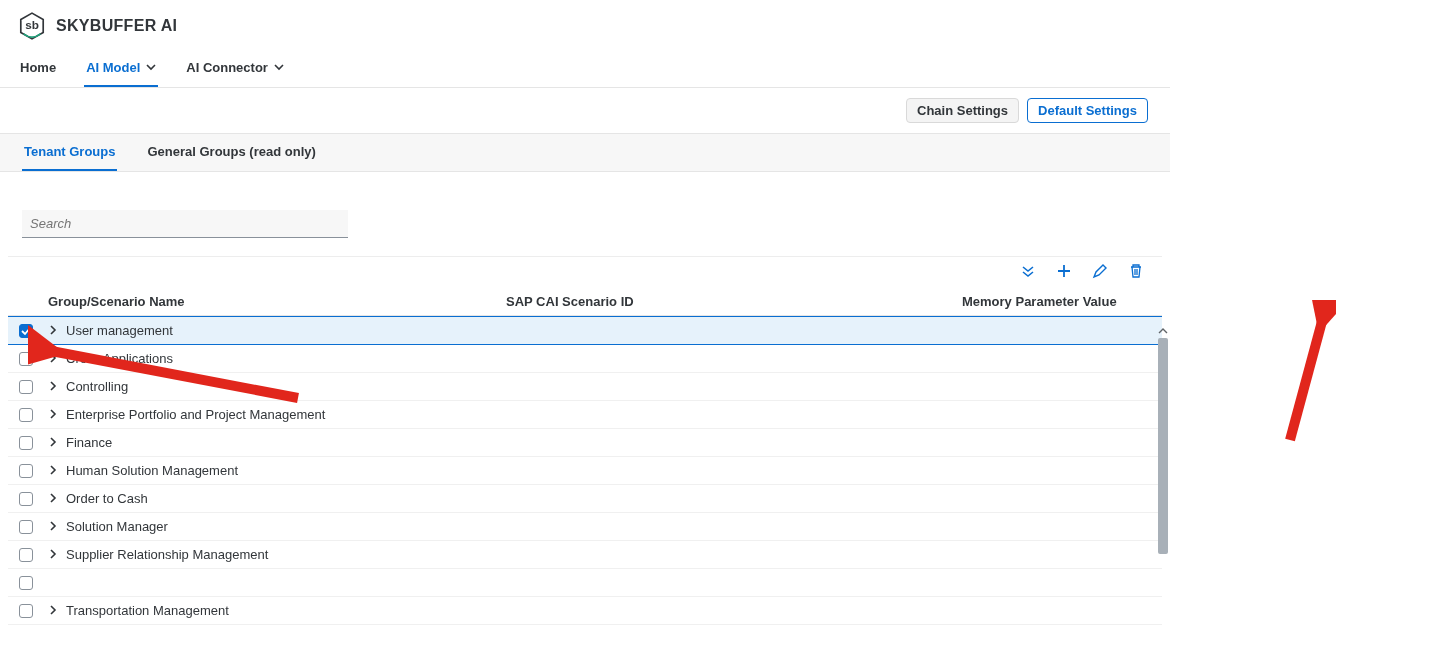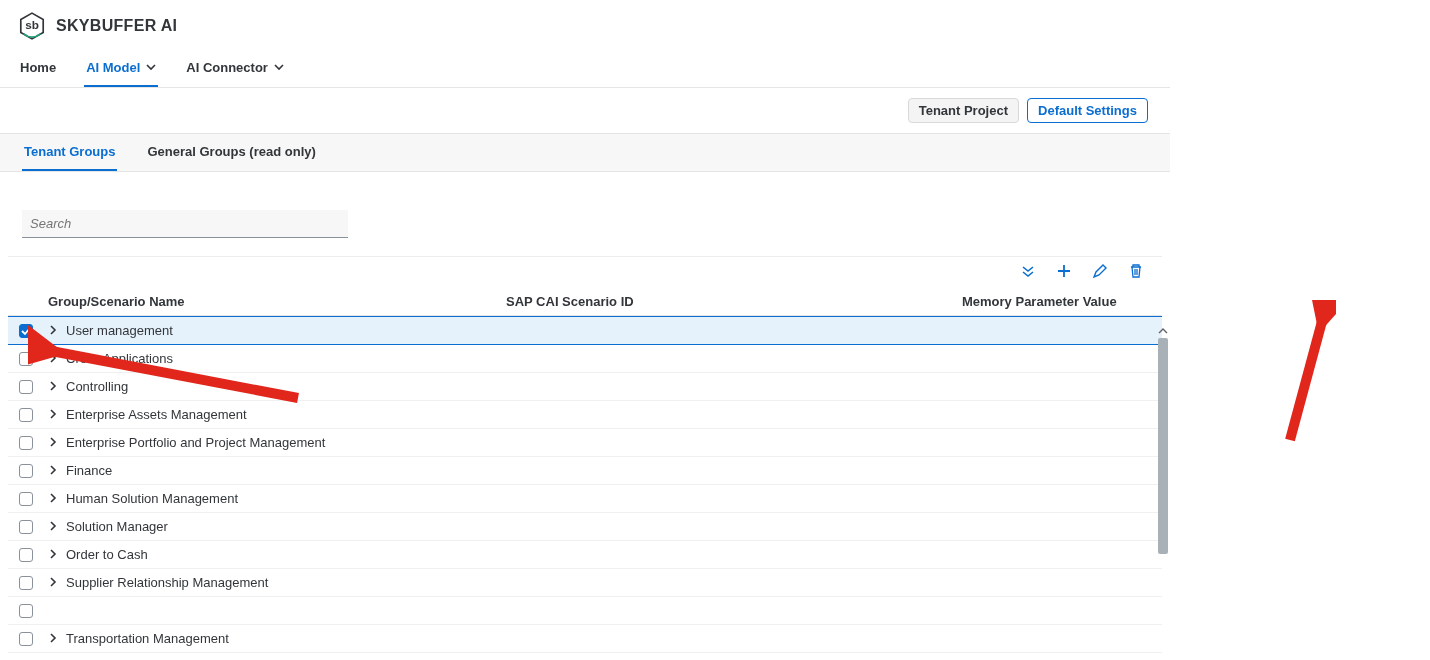--- a/index.html
+++ b/index.html
@@ -68,21 +68,21 @@
   </div>
   <div class="nav-item">
     <span>AI Connector</span>
     <span><svg class="chev" viewBox="0 0 10 10">
             <path d="M1 3 L5 7 L9 3" fill="none" stroke="#32363a" stroke-width="1.6"></path>
           </svg></span>
   </div>
 </div>
 
 <div class="settings-row">
-  <button class="btn-plain">Tenant Project</button>
+  <button class="btn-plain">Chain Settings</button>
   <button class="btn-outline">Default Settings</button>
 </div>
 
 <div class="tabs-row">
   <div class="tab active">Tenant Groups</div>
   <div class="tab">General Groups (read only)</div>
 </div>
 
 <div class="content-panel">
   <div class="search-wrap">
@@ -156,33 +156,20 @@
           <div class="col-memory"></div>
         </div>
         <div class="row">
           <div class="col-check">
             <div class="cb"></div>
           </div>
           <div class="col-name">
             <span><svg class="expand" viewBox="0 0 10 10">
                 <path d="M3 1 L7 5 L3 9" fill="none" stroke="currentColor" stroke-width="1.6"></path>
               </svg></span>
-            <span>Enterprise Assets Management</span>
-          </div>
-          <div class="col-scenario"></div>
-          <div class="col-memory"></div>
-        </div>
-        <div class="row">
-          <div class="col-check">
-            <div class="cb"></div>
-          </div>
-          <div class="col-name">
-            <span><svg class="expand" viewBox="0 0 10 10">
-                <path d="M3 1 L7 5 L3 9" fill="none" stroke="currentColor" stroke-width="1.6"></path>
-              </svg></span>
             <span>Enterprise Portfolio and Project Management</span>
           </div>
           <div class="col-scenario"></div>
           <div class="col-memory"></div>
         </div>
         <div class="row">
           <div class="col-check">
             <div class="cb"></div>
           </div>
           <div class="col-name">
@@ -208,34 +195,34 @@
           <div class="col-memory"></div>
         </div>
         <div class="row">
           <div class="col-check">
             <div class="cb"></div>
           </div>
           <div class="col-name">
             <span><svg class="expand" viewBox="0 0 10 10">
                 <path d="M3 1 L7 5 L3 9" fill="none" stroke="currentColor" stroke-width="1.6"></path>
               </svg></span>
+            <span>Order to Cash</span>
+          </div>
+          <div class="col-scenario"></div>
+          <div class="col-memory"></div>
+        </div>
+        <div class="row">
+          <div class="col-check">
+            <div class="cb"></div>
+          </div>
+          <div class="col-name">
+            <span><svg class="expand" viewBox="0 0 10 10">
+                <path d="M3 1 L7 5 L3 9" fill="none" stroke="currentColor" stroke-width="1.6"></path>
+              </svg></span>
             <span>Solution Manager</span>
-          </div>
-          <div class="col-scenario"></div>
-          <div class="col-memory"></div>
-        </div>
-        <div class="row">
-          <div class="col-check">
-            <div class="cb"></div>
-          </div>
-          <div class="col-name">
-            <span><svg class="expand" viewBox="0 0 10 10">
-                <path d="M3 1 L7 5 L3 9" fill="none" stroke="currentColor" stroke-width="1.6"></path>
-              </svg></span>
-            <span>Order to Cash</span>
           </div>
           <div class="col-scenario"></div>
           <div class="col-memory"></div>
         </div>
         <div class="row">
           <div class="col-check">
             <div class="cb"></div>
           </div>
           <div class="col-name">
             <span><svg class="expand" viewBox="0 0 10 10">

